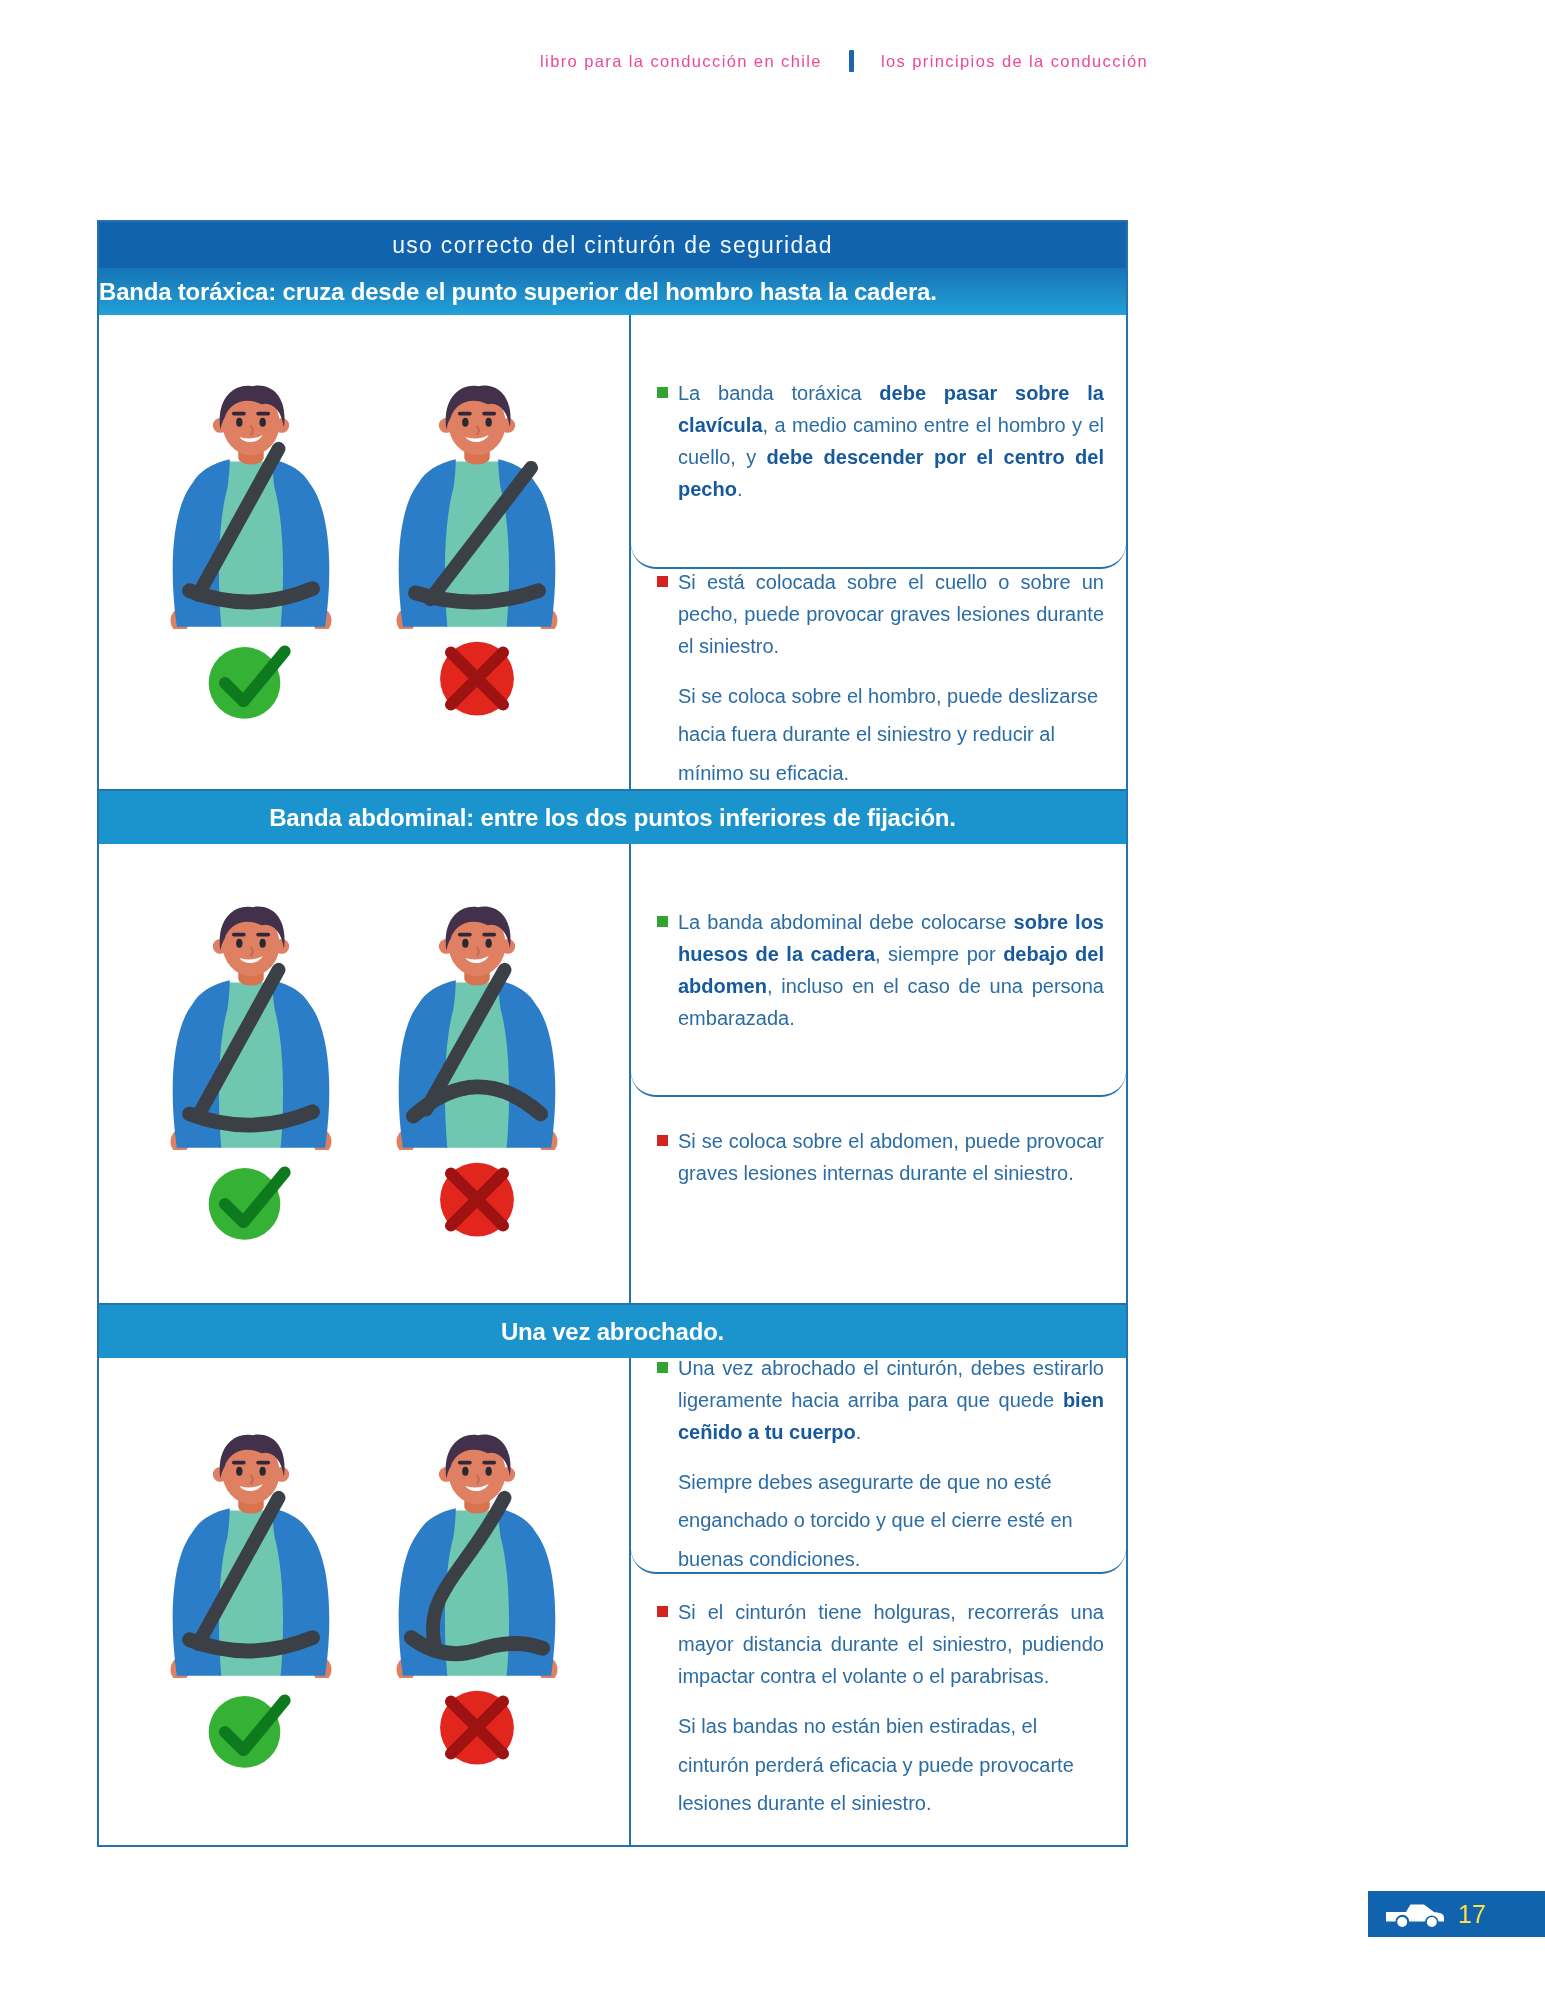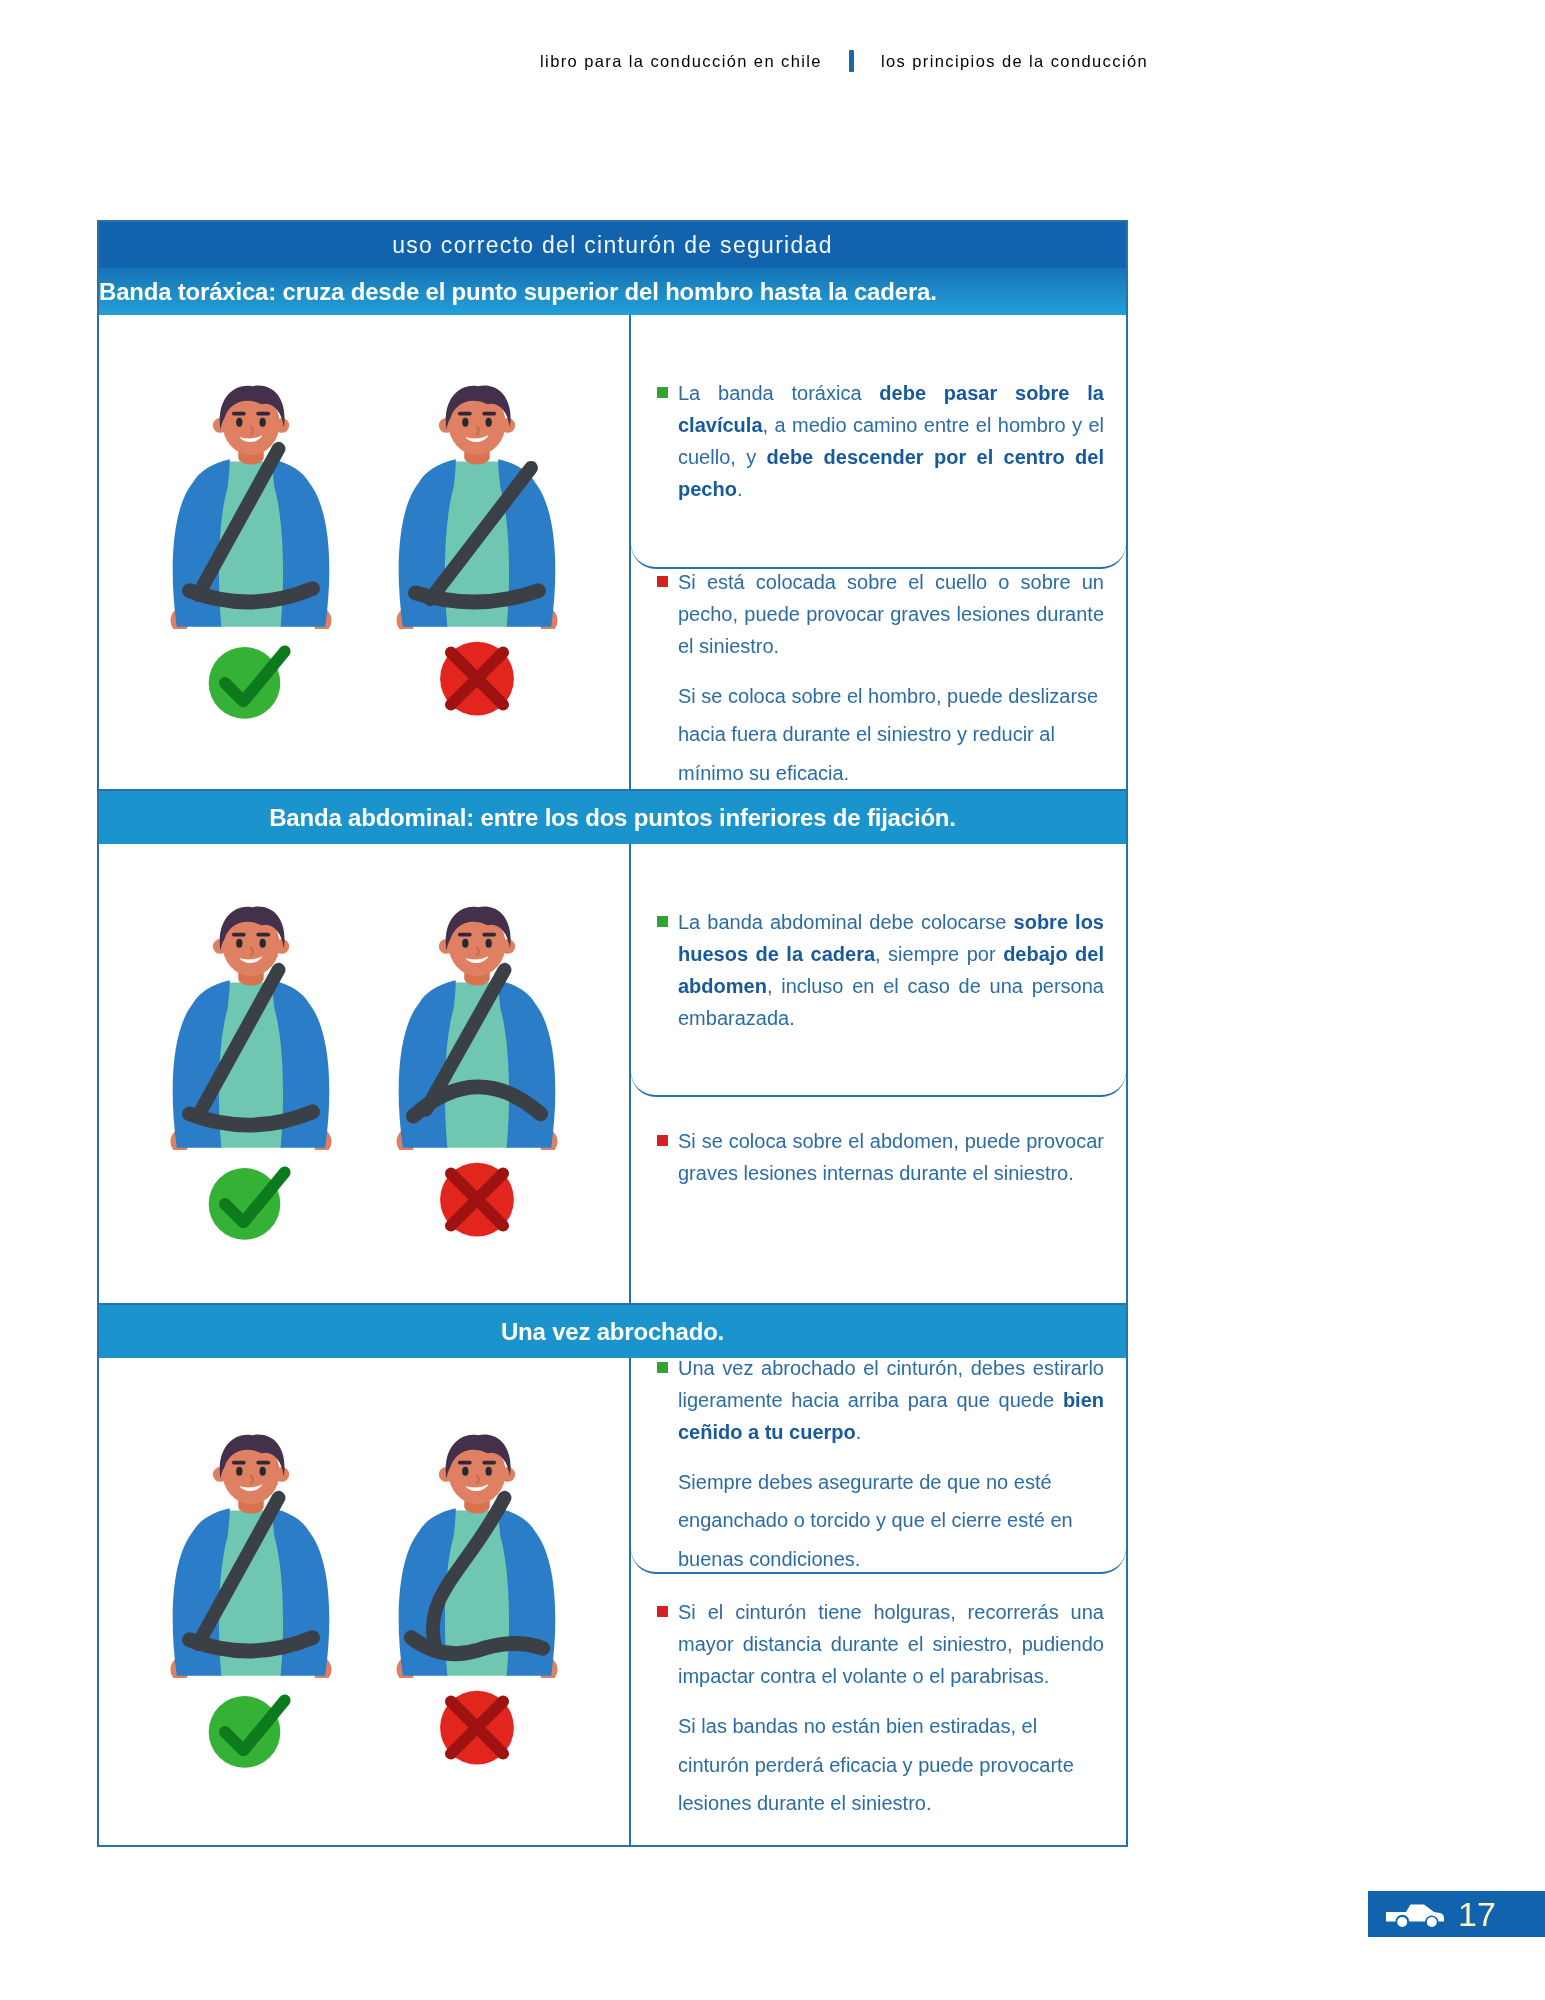--- a/index.html
+++ b/index.html
@@ -12,21 +12,21 @@
   *{box-sizing:border-box;margin:0;padding:0;}
   html,body{background:#fff;}
   body{
     width:1545px;height:2000px;position:relative;overflow:hidden;
     font-family:"Liberation Sans",sans-serif;
   }
   
   .page-header{
     position:absolute;top:50px;left:540px;
     display:flex;align-items:center;gap:27px;
-    color:#000000;font-size:16.5px;letter-spacing:1.4px;
+    color:#ec4899;font-size:16.5px;letter-spacing:1.4px;
   }
   .hdr-sep{width:5px;height:22px;background:#1A67AE;border-radius:1px;}
   
   .belt-table{
     position:absolute;left:97px;top:220px;width:1031px;
     border:2px solid var(--border);background:#fff;
   }
   .tbl-title{
     height:46px;line-height:46px;background:var(--dark-blue);
     color:#F2F9FD;text-align:center;font-size:23px;font-weight:400;letter-spacing:1.3px;
@@ -71,21 +71,21 @@
   }
   .para.loose p{line-height:1.92;text-align:left;}
   .para p b{color:var(--bold-blue);font-weight:700;}
   
   .page-footer{
     position:absolute;left:1368px;top:1891px;width:177px;height:46px;
     background:var(--dark-blue);display:flex;align-items:center;
     padding-left:16px;gap:12px;
   }
   .truck{line-height:0;}
-  .pagenum{color:#fef9c3;font-size:34px;}
+  .pagenum{color:#fde047;font-size:25px;}
 </style>
 </head>
 <body>
 
 <div class="page">
 
   <header class="page-header">
     <span>libro para la conducción en chile</span>
     <span class="hdr-sep"></span>
     <span>los principios de la conducción</span>

